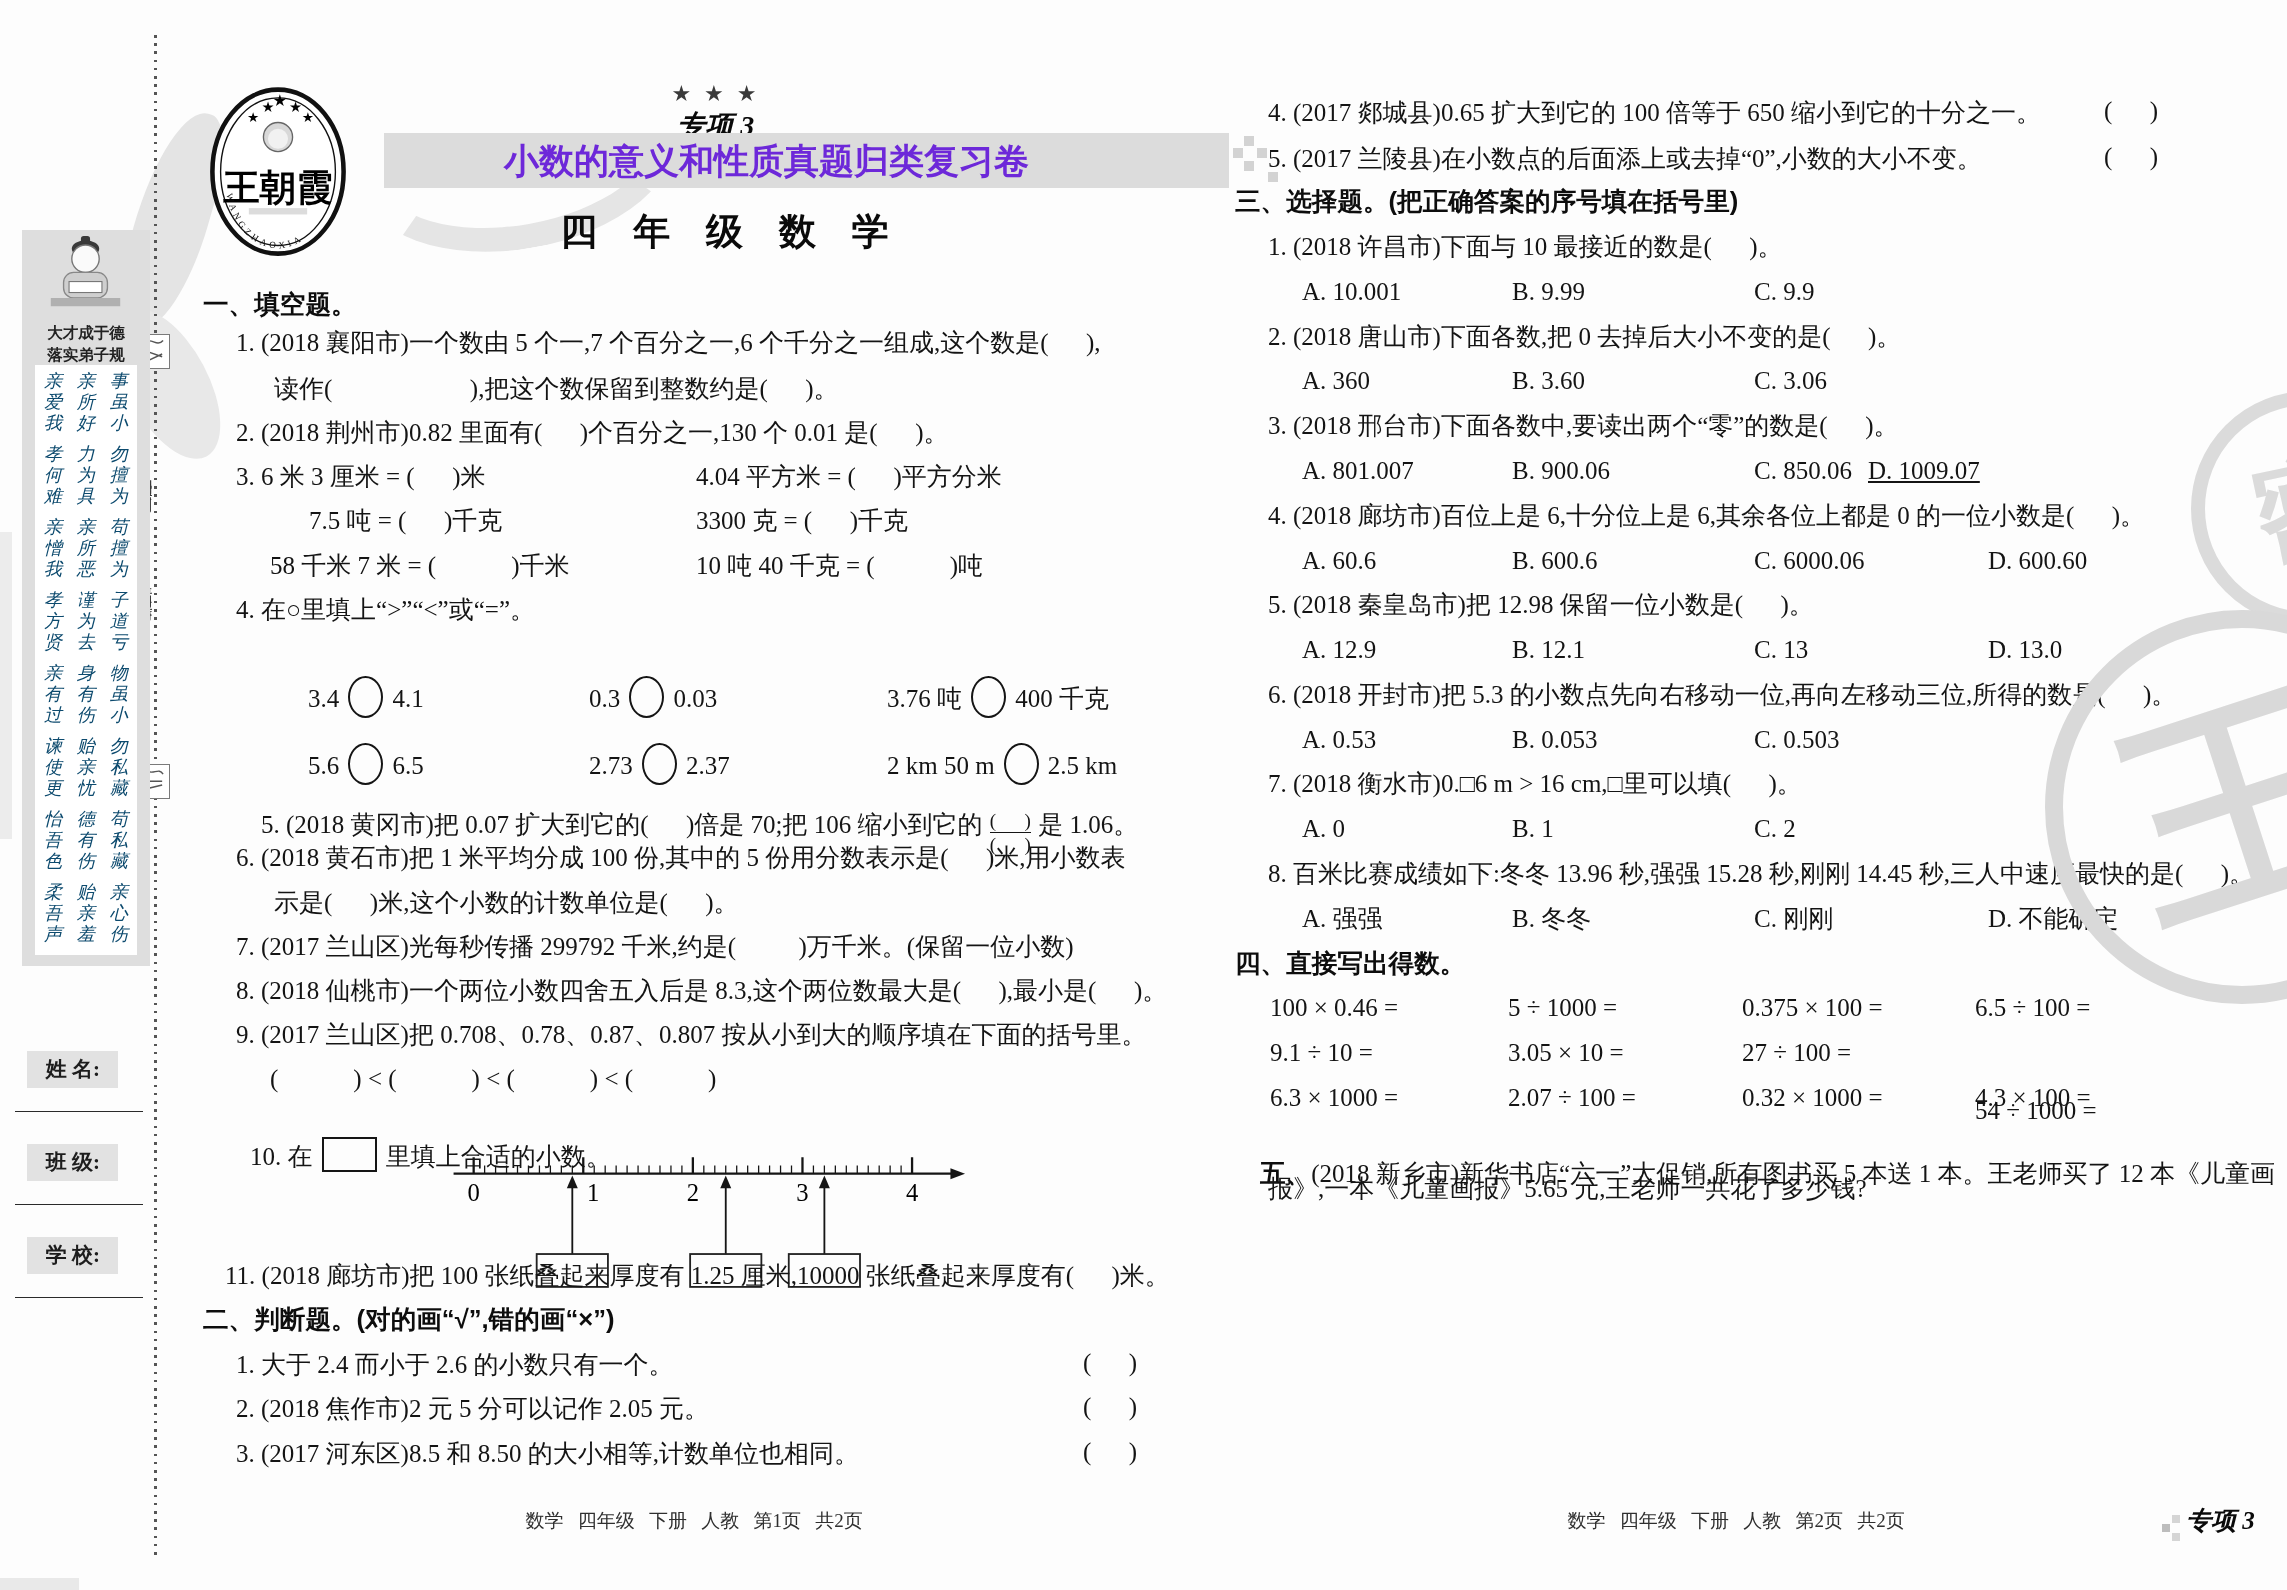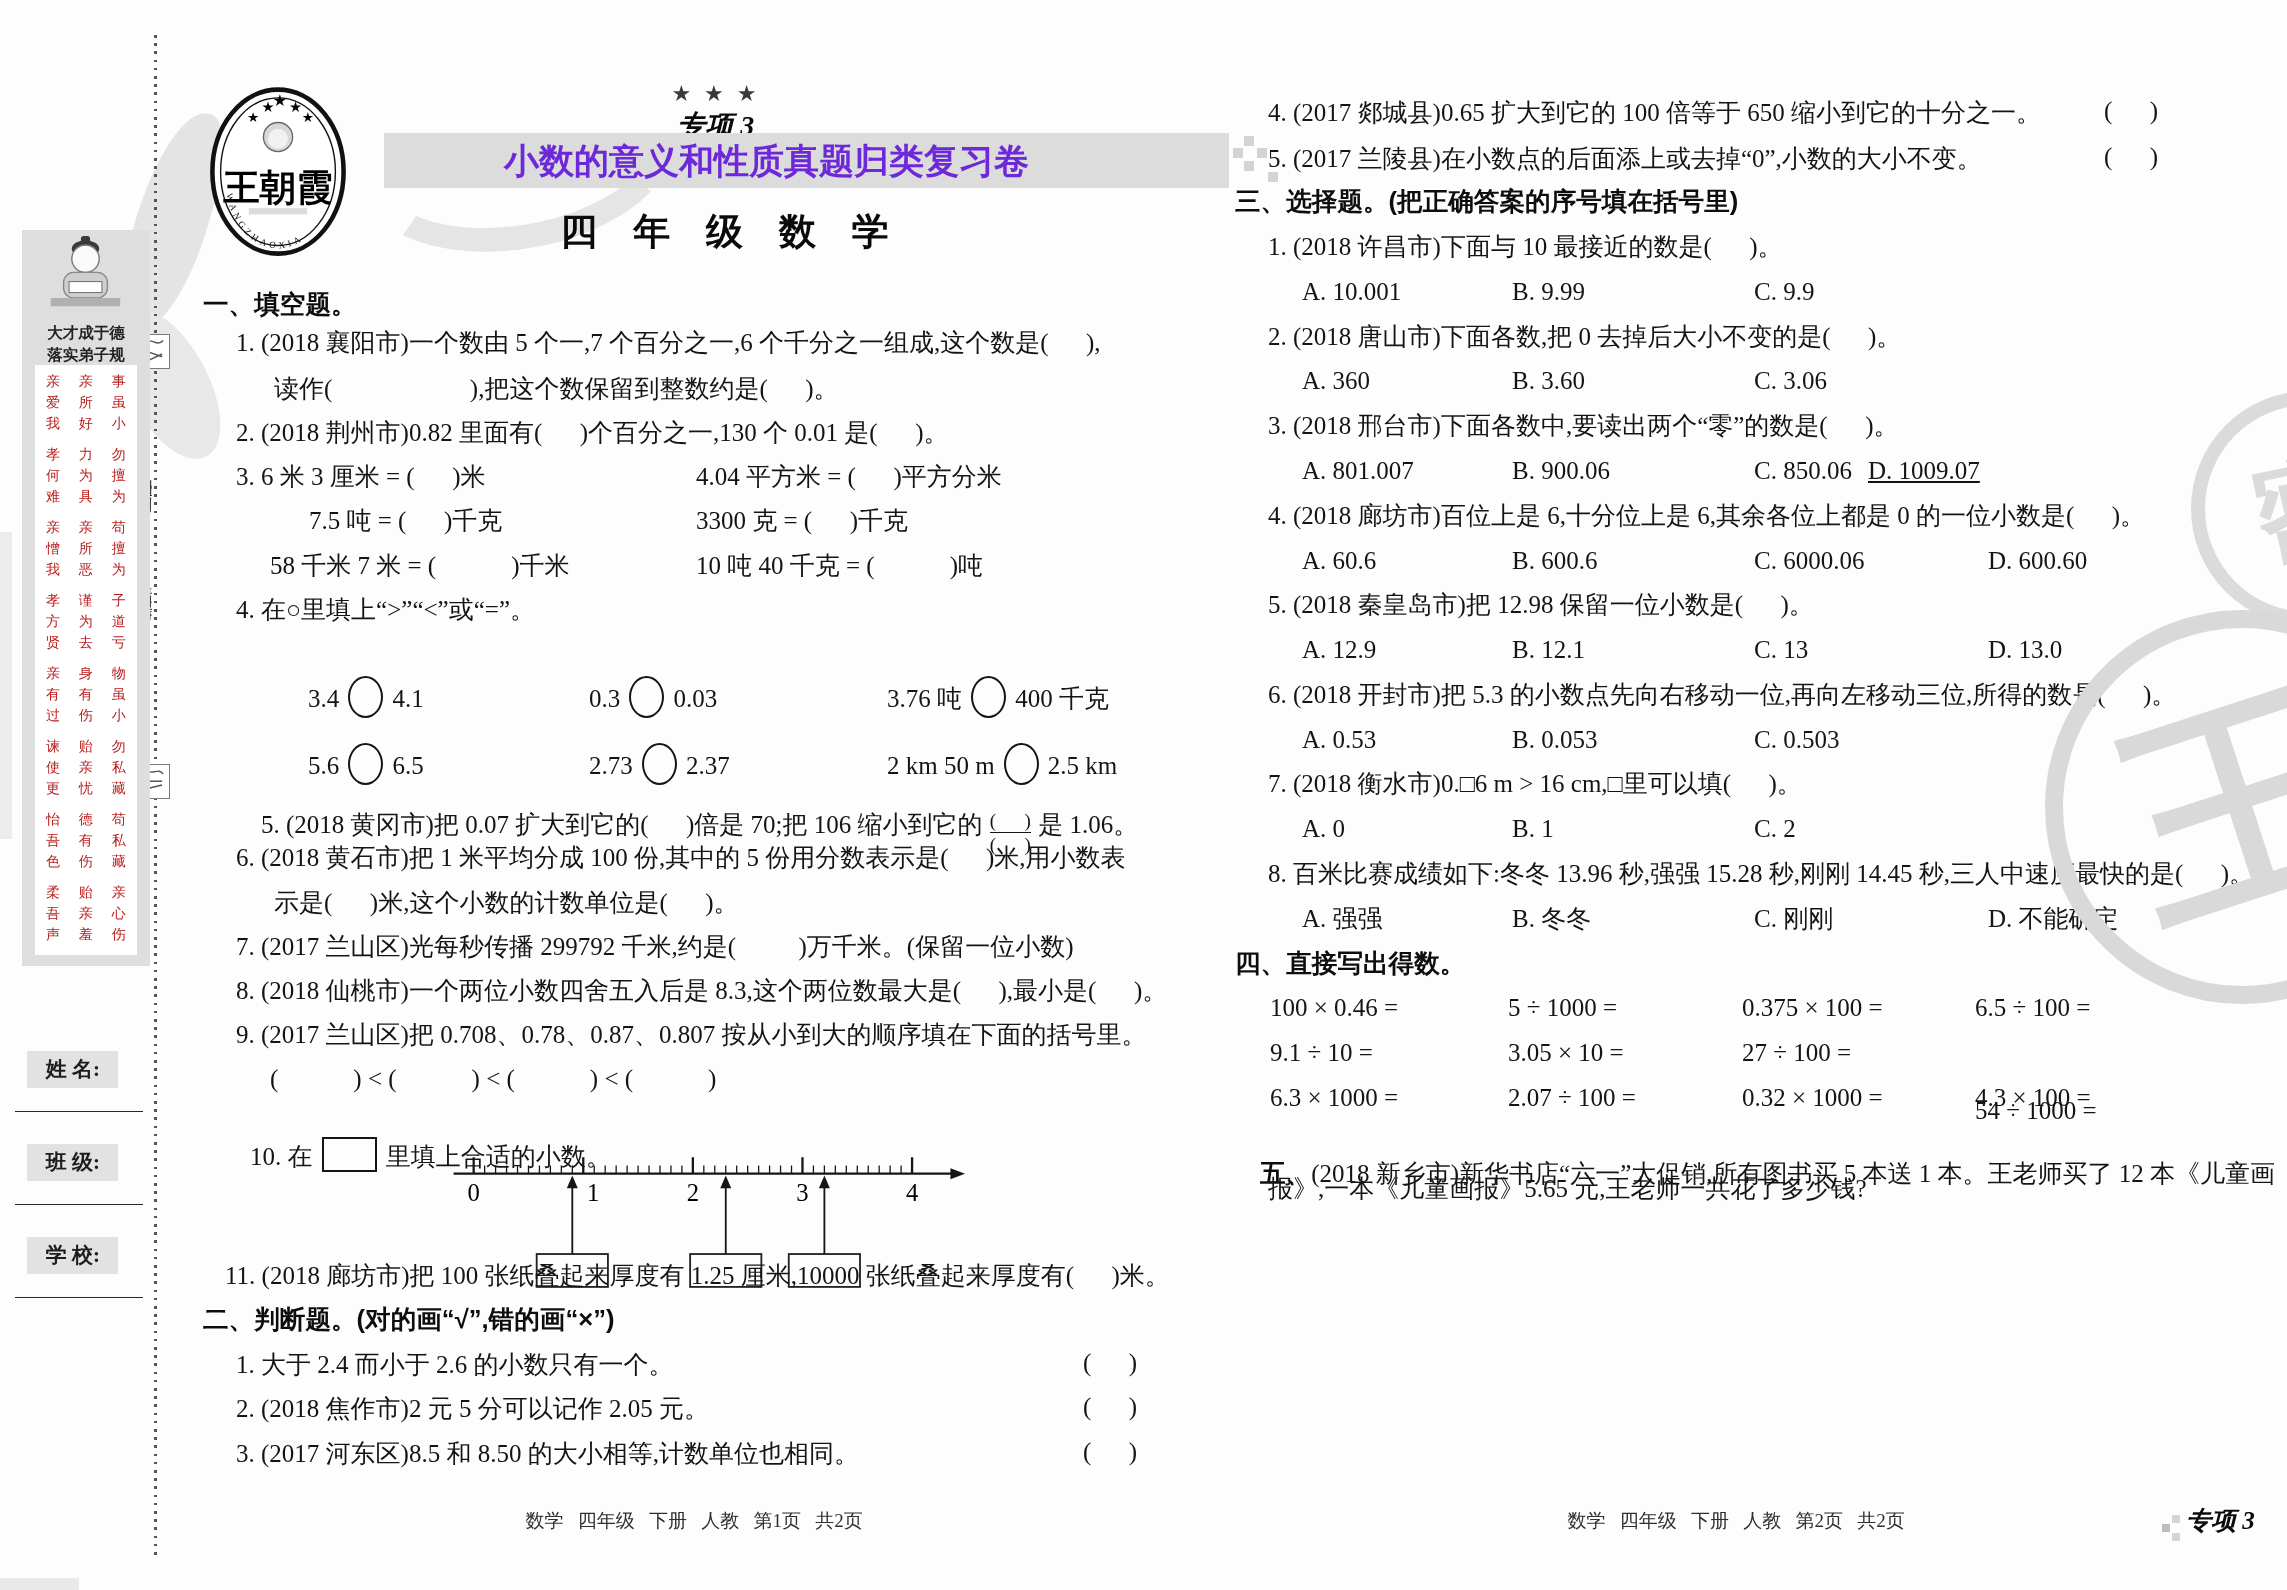--- a/index.html
+++ b/index.html
@@ -11,22 +11,22 @@
          vertical-align:-11px;margin:0 9.1px;}
   .sqbox{display:inline-block;width:51px;height:31px;border:2.3px solid #151515;
          vertical-align:-7.3px;margin:0 9.1px;}
   .frac{display:inline-block;text-align:center;font-size:19px;line-height:23px;
         vertical-align:-18.3px;margin:0 7.3px;}
   .frac .num{display:block;}
   .frac .den{display:block;border-top:1.8px solid #151515;}
   .vpanel{position:absolute;left:22px;top:230px;width:128px;height:736px;background:#dedede;}
   .vwhite{position:absolute;left:12.8px;top:135px;width:102px;height:590px;background:#ffffff;}
   .vcol{position:absolute;top:5.5px;width:22px;}
-  .vgroup{width:22px;word-break:break-all;text-align:center;font-size:14px;line-height:21px;
-          margin-bottom:10px;color:#b91c1c;}
+  .vgroup{width:22px;word-break:break-all;text-align:center;font-size:18px;line-height:21px;
+          margin-bottom:10px;color:#0c4a6e;font-style:italic;}
   .motto{position:absolute;width:128px;text-align:center;font-family:"Liberation Sans",sans-serif;
          font-weight:700;font-size:15.5px;color:#222;}
   .fold-line{position:absolute;left:154px;top:35px;width:2.7px;height:1524px;
              background:repeating-linear-gradient(#555 0 2.7px,transparent 2.7px 8.2px);}
   .vtext{position:absolute;writing-mode:vertical-rl;font-size:17.4px;letter-spacing:6.4px;color:#333;}
   .stamp{position:absolute;width:27.4px;height:33px;background:#fff;border:1.8px solid #7a7a7a;}
   .fieldbox{position:absolute;left:27.4px;width:91px;height:37px;background:#e2e2e2;
             font-size:21px;font-weight:600;line-height:37px;text-align:center;color:#1d1d1d;}
   .fieldline{position:absolute;left:14.6px;width:128px;border-bottom:1.8px solid #2a2a2a;}
   .titlebar{position:absolute;left:384px;top:133px;width:845px;height:55px;background:#dcdcdc;}

